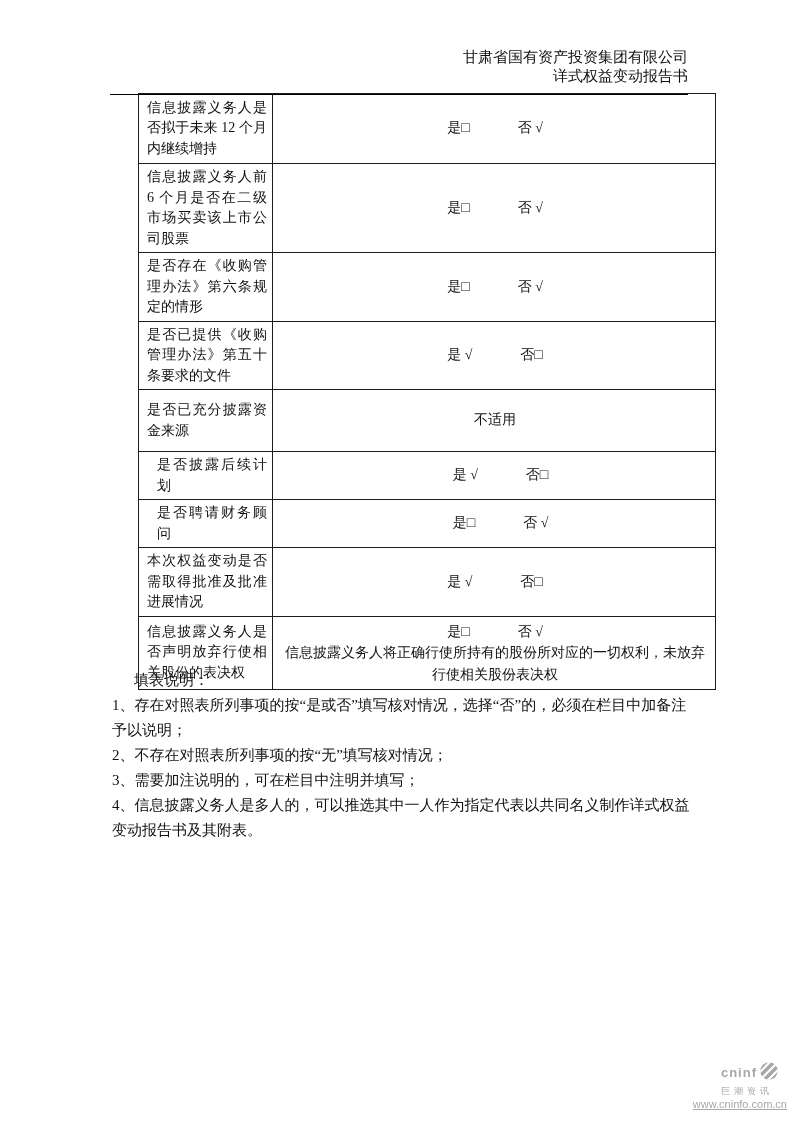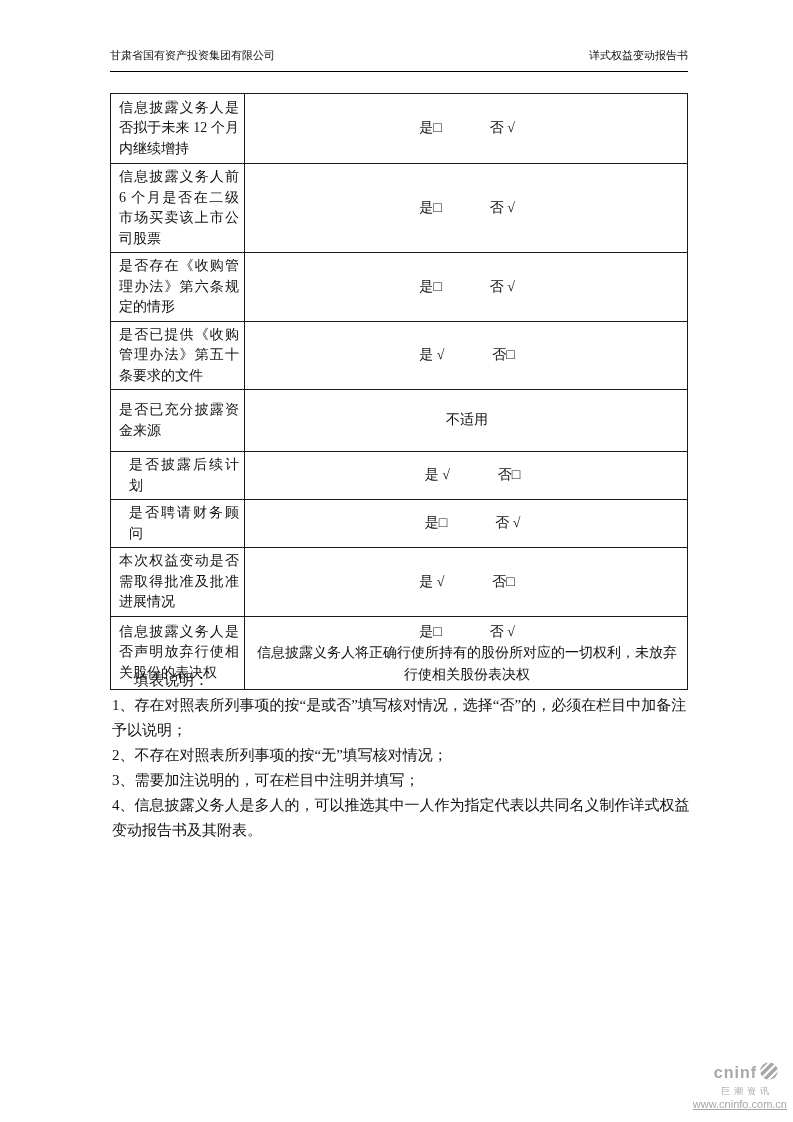--- a/index.html
+++ b/index.html
@@ -15,42 +15,43 @@
   }
   
   .header {
     position: absolute;
     left: 110px;
     top: 48px;
     width: 578px;
     display: flex;
     justify-content: space-between;
     align-items: flex-end;
-    font-size: 11px;
+    font-size: 15px;
     padding-bottom: 8px;
     border-bottom: 1.5px solid #000000;
+    flex-direction: column;
   }
   
   .checklist {
     position: absolute;
     left: 110px;
     top: 93px;
     width: 578px;
     border-collapse: collapse;
     table-layout: fixed;
     font-size: 14px;
   }
   .checklist td {
     border: 1px solid #1a1a1a;
     vertical-align: middle;
     padding: 3px 5px 3px 8px;
     line-height: 20.5px;
     text-align: center;
   }
-  .checklist { border: 1.5px solid #1a1a1a; }
+  .checklist { border: 1.5px solid #1a1a1a; margin-left: 28px; }
   td.q { text-align: justify; }
   td.a { padding-left: 7px; }
   .no-opt { margin-left: 48px; }
   .h70 td { height: 70px; }
   .h80 td { height: 80px; }
   .h64 td { height: 64px; }
   .h63 td { height: 63px; }
   .h62 td { height: 62px; }
   .h48 td { height: 48px; padding-left: 18px; }
   .h66 td { height: 66px; }
@@ -83,21 +84,21 @@
     bottom: 12px;
     display: flex;
     flex-direction: column;
     align-items: flex-end;
     color: #a7a7a9;
     font-family: "Liberation Sans", sans-serif;
     line-height: 1;
   }
   .logo-top { display: flex; align-items: center; margin-right: 8px; }
   .logo-word {
-    font-size: 16px;
+    font-size: 13px;
     font-weight: bold;
     letter-spacing: 1px;
   }
   .logo-icon { margin-left: 2px; }
   .logo-sub {
     font-size: 9px;
     letter-spacing: 4px;
     margin: 3px 14px 3px 0;
   }
   .logo-url { font-size: 11px; text-decoration: underline; }

